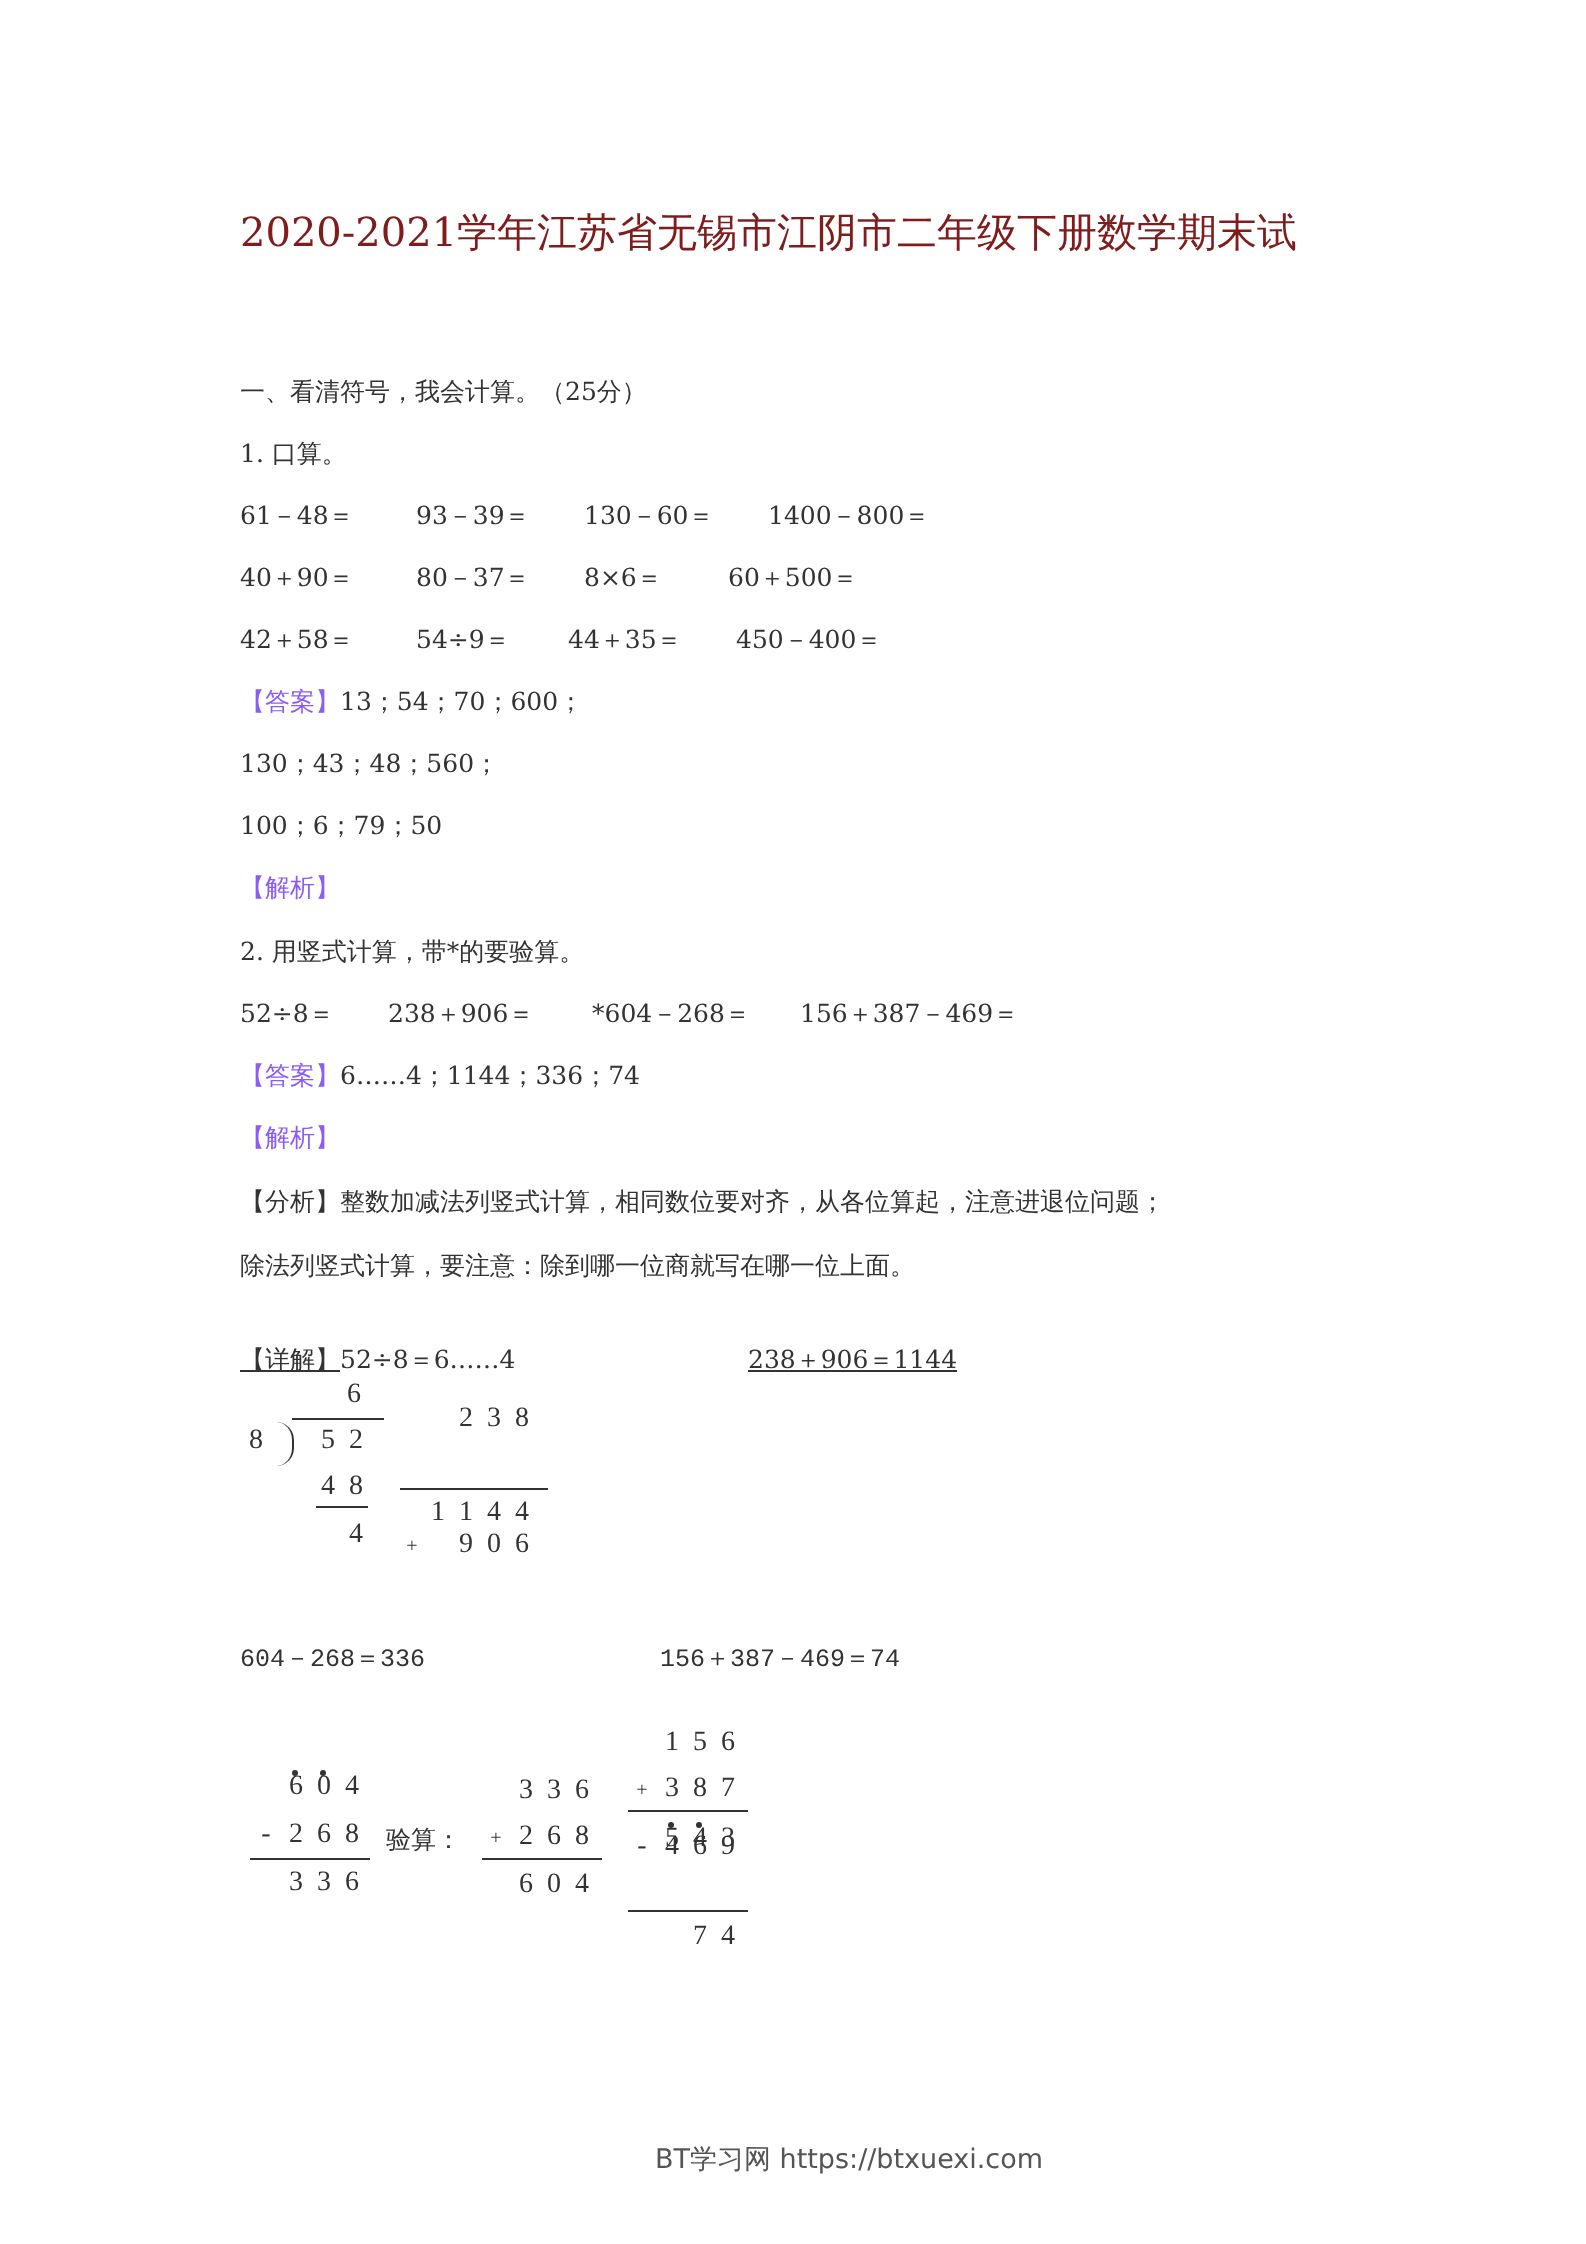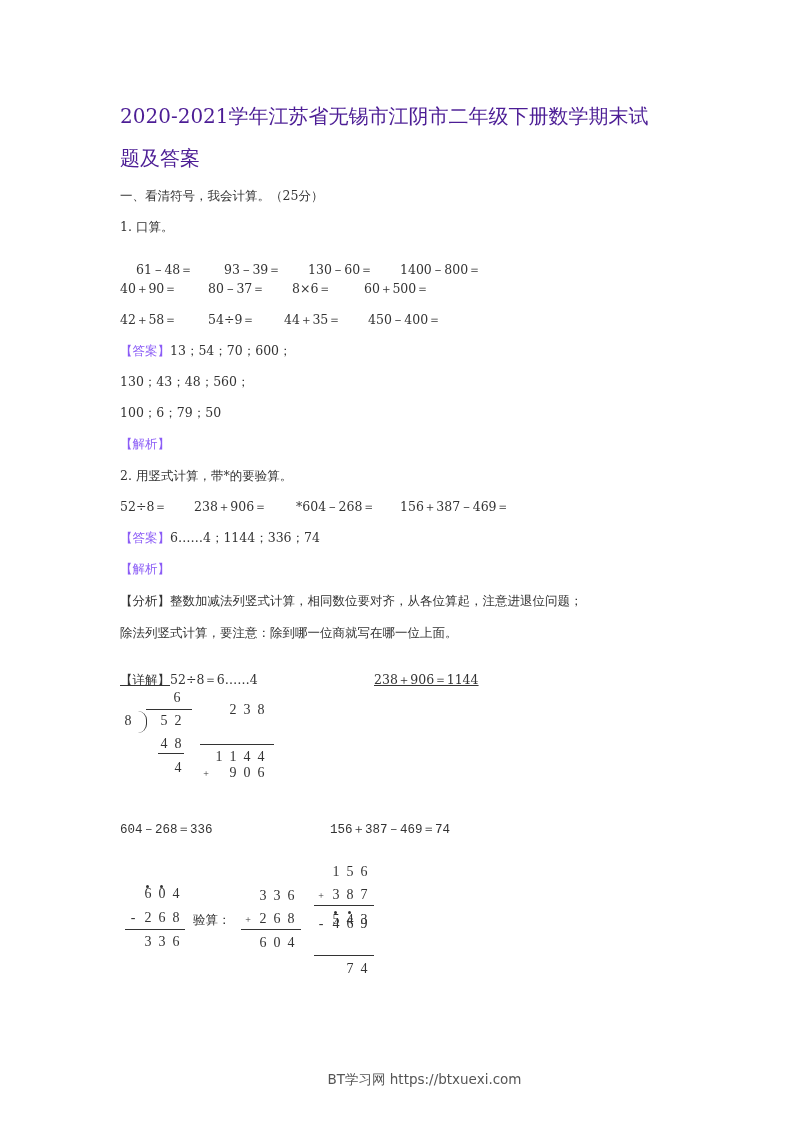--- a/index.html
+++ b/index.html
@@ -1,44 +1,43 @@
 <!DOCTYPE html>
 <html><head>
   <meta charset="utf-8">
   <style>
     html, body { margin: 0; padding: 0; background: #ffffff; }
     body { width: 793px; height: 1122px; position: relative; overflow: hidden;
            font-family: "DejaVu Serif", "Liberation Serif", serif; color: #333; }
     .page { position: absolute; left: 0; top: 0; width: 793px; height: 1122px; }
-    .title { position: absolute; left: 120px; width: 560px; font-size: 20px; color: #4c1d95; line-height: 26px; }
+    .title { position: absolute; left: 120px; width: 560px; font-size: 20px; color: #7f1d1d; line-height: 26px; }
     .line { position: absolute; left: 120px; font-size: 12.5px; color: #333; white-space: nowrap; line-height: 16px; }
     .label { color: #8b5cf6; }
     .expr { display: inline-block; }
     .calc { position: absolute; font-family: "Liberation Serif", serif; font-size: 14px; color: #333; }
     .digits { position: absolute; letter-spacing: 0px; white-space: nowrap; }
     .digits span { display: inline-block; width: 14px; text-align: center; }
     .hline { position: absolute; height: 1px; background: #333; }
     .dot { position: relative; }
     .dot::before { content: ""; position: absolute; left: 5px; top: -1px; width: 3px; height: 3px; border-radius: 50%; background: #333; }
     .footer { position: absolute; left: 0; width: 793px; top: 1071px; text-align: center;
               font-family: "DejaVu Sans", "Liberation Sans", sans-serif; font-size: 13.5px; color: #555; padding-left: 28px; }
     .div-bracket { position: absolute; width: 8px; height: 22px; border-right: 1px solid #333; border-radius: 0 12px 12px 0; }
   </style>
 </head>
 <body>
 
 <div class="page">
 
   <div class="title" style="top:103px;">2020-2021学年江苏省无锡市江阴市二年级下册数学期末试</div>
-  <div class="title" style="top:145px;">题及答案</div>
 
   <div class="line" style="top:188px;">一、看清符号，我会计算。（25分）</div>
   <div class="line" style="top:219px;">1. 口算。</div>
 
-  <div class="line" style="top:262px;margin-left:16px;">
+  <div class="line" style="top:250px;">
     <span class="expr" style="width:88px">61－48＝</span><span class="expr" style="width:84px">93－39＝</span><span class="expr" style="width:92px">130－60＝</span><span class="expr">1400－800＝</span>
   </div>
   <div class="line" style="top:281px;">
     <span class="expr" style="width:88px">40＋90＝</span><span class="expr" style="width:84px">80－37＝</span><span class="expr" style="width:72px">8×6＝</span><span class="expr">60＋500＝</span>
   </div>
   <div class="line" style="top:312px;">
     <span class="expr" style="width:88px">42＋58＝</span><span class="expr" style="width:76px">54÷9＝</span><span class="expr" style="width:84px">44＋35＝</span><span class="expr">450－400＝</span>
   </div>
 
   <div class="line" style="top:343px;">

